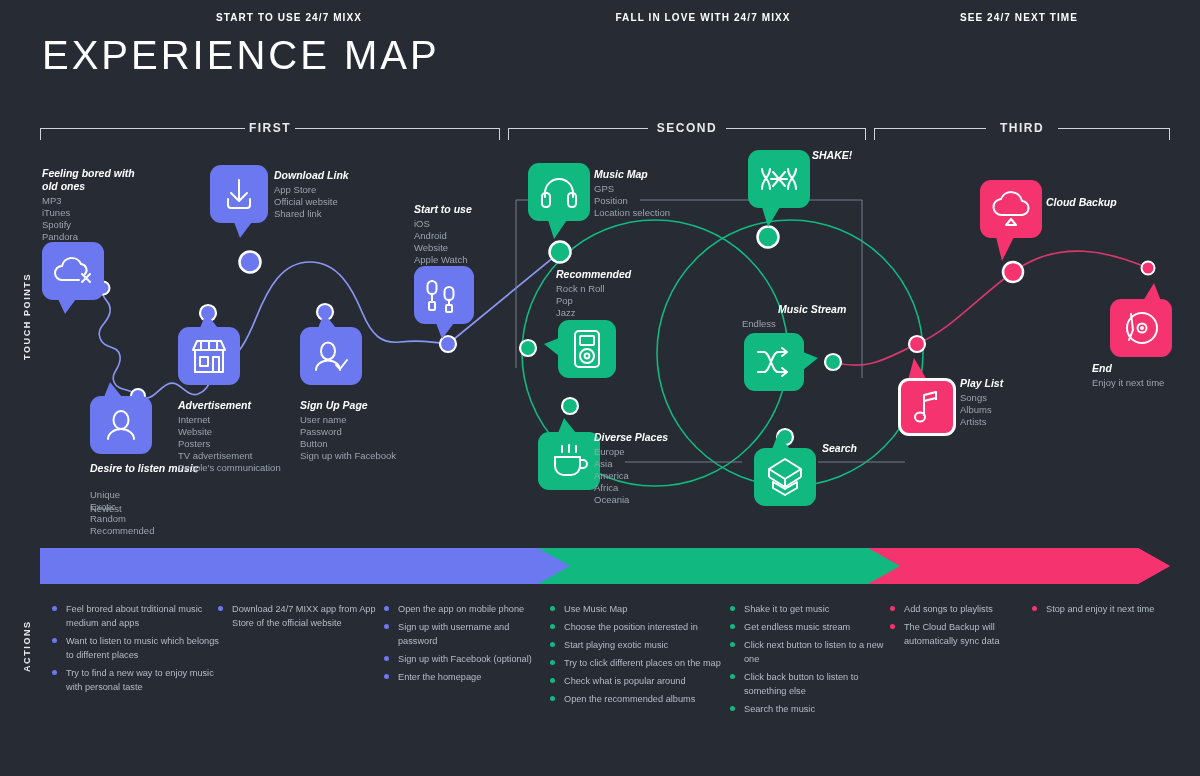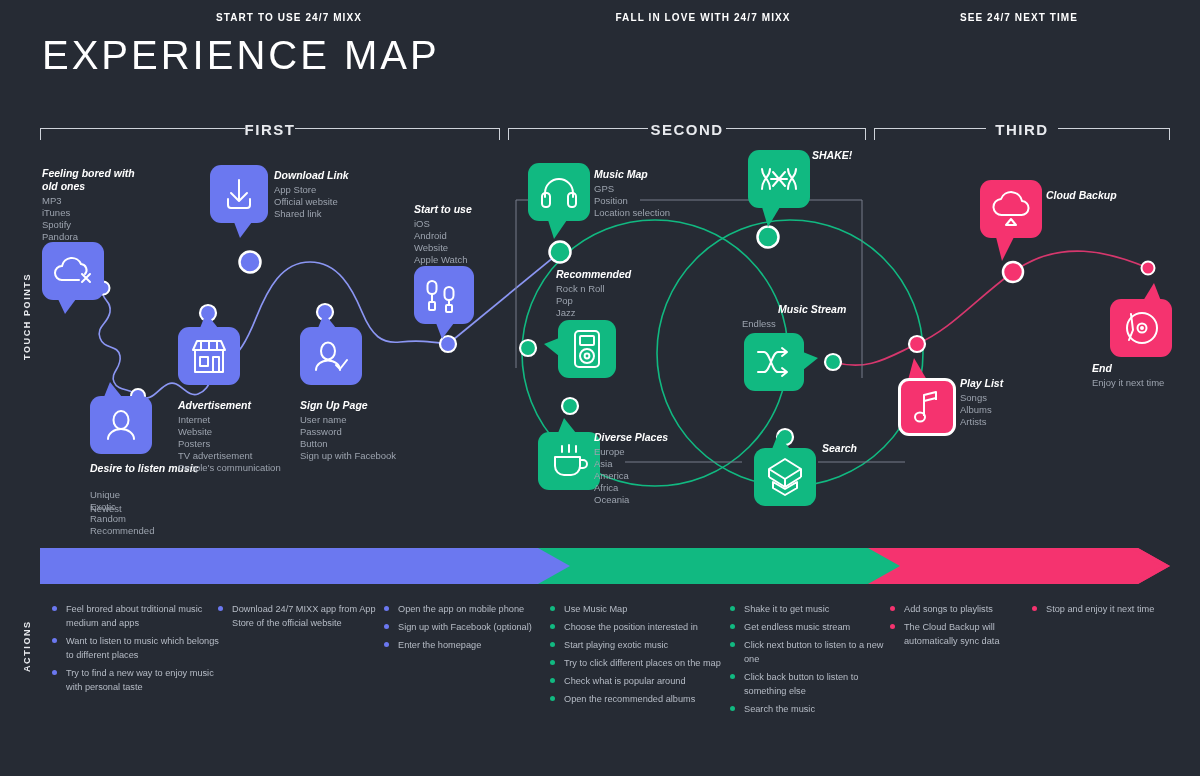--- a/index.html
+++ b/index.html
@@ -32,21 +32,21 @@
   .phase { position: absolute; height: 22px; }
   .phase .bracket-left, .phase .bracket-right {
     position: absolute; top: 10px; width: 1px; height: 12px; background: #cfd3da;
   }
   .phase .bracket-left { left: 0; }
   .phase .bracket-right { right: 0; }
   .phase .rule { position: absolute; top: 10px; height: 1px; background: #cfd3da; }
   .phase .rule.l { left: 0; }
   .phase .rule.r { right: 0; }
   .phase .ptext {
-    position: absolute; top: 3px; font-size: 15px; letter-spacing: 1.5px;
+    position: absolute; top: 3px; font-size: 12px; letter-spacing: 1.5px;
     color: #e8eaee; font-weight: 700; text-align: center; white-space: nowrap;
   }
 
   
   #journey { position: absolute; left: 0; top: 0; width: 1200px; height: 545px; }
 
   
   .tp { position: absolute; }
   .tp .card {
     position: absolute; border-radius: 11px;
@@ -364,21 +364,21 @@
   <div class="tp">
     <div class="card" style="left:980px; top:180px; width:62px; height:58px; background:#f5336f;">
       <svg width="42" height="36" viewBox="0 0 42 36">
           <g fill="none" stroke="#fff" stroke-width="2" stroke-linecap="round" stroke-linejoin="round">
             <path d="M12 24 a8 8 0 0 1 -1 -16 a11 11 0 0 1 21 2 a7 7 0 0 1 -1 14 Z"></path>
             <path d="M21 28 l5 6 h-10 Z"></path>
           </g>
         </svg>
     </div>
     <div class="tail" style="left:996px; top:237px; border-left:6px solid transparent; border-right:12px solid transparent; border-top:24px solid #f5336f;"></div>
-    <div class="txt hdr" style="left:1046px; top:189px;">Cloud Backup</div>
+    <div class="txt hdr" style="left:1046px; top:196px;">Cloud Backup</div>
   </div>
 
   <div class="tp">
     <div class="tail" style="left:908px; top:358px; border-left:6px solid transparent; border-right:13px solid transparent; border-bottom:22px solid #f5336f;"></div>
     <div class="card" style="left:898px; top:378px; width:58px; height:58px; background:#f5336f; border:3px solid #ffffff;">
       <svg width="26" height="34" viewBox="0 0 26 34">
           <g fill="none" stroke="#fff" stroke-width="2" stroke-linejoin="round">
             <path d="M10 26 V5 l12 -3 v8"></path>
             <ellipse cx="6" cy="27" rx="5" ry="4.5"></ellipse>
             <path d="M10 11 l12 -3"></path>
@@ -440,20 +440,24 @@
           <span class="atxt">Download 24/7 MIXX app from App Store of the official website</span>
         </div>
     </div>
     <div class="acol" style="left:344px; width:165px;">
       <div class="aitem">
           <span class="dot" style="background: rgb(107, 120, 240);"></span>
           <span class="atxt">Open the app on mobile phone</span>
         </div>
       <div class="aitem">
           <span class="dot" style="background: rgb(107, 120, 240);"></span>
+          <span class="atxt">Sign up with username and password</span>
+        </div>
+      <div class="aitem">
+          <span class="dot" style="background: rgb(107, 120, 240);"></span>
           <span class="atxt">Sign up with Facebook (optional)</span>
         </div>
       <div class="aitem">
           <span class="dot" style="background: rgb(107, 120, 240);"></span>
           <span class="atxt">Enter the homepage</span>
         </div>
     </div>
     <div class="acol" style="left:510px; width:185px;">
       <div class="aitem">
           <span class="dot" style="background: rgb(17, 185, 129);"></span>

